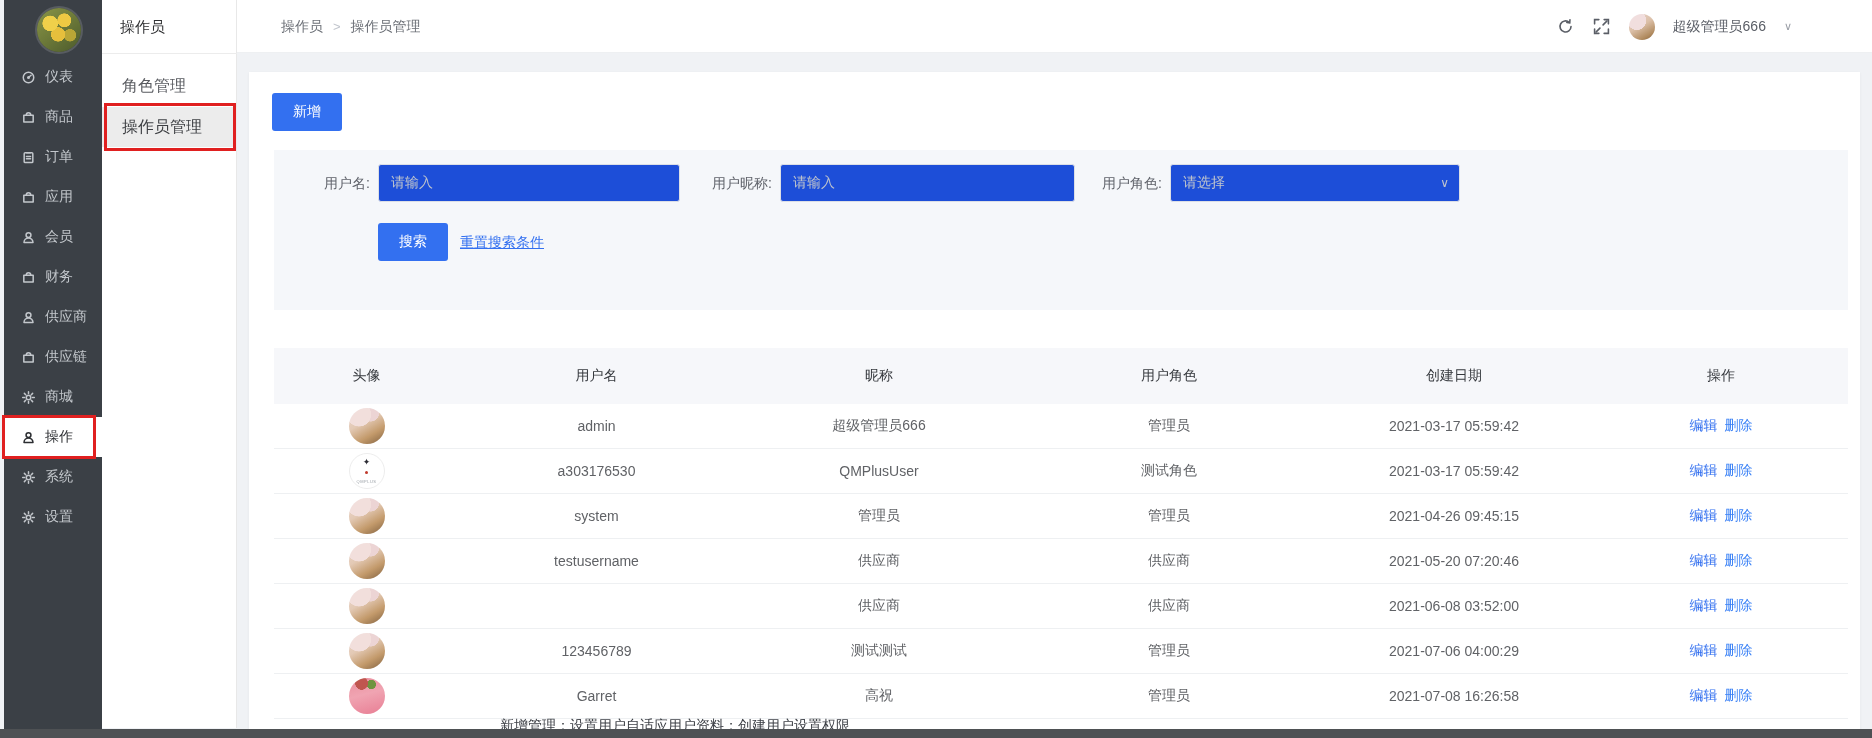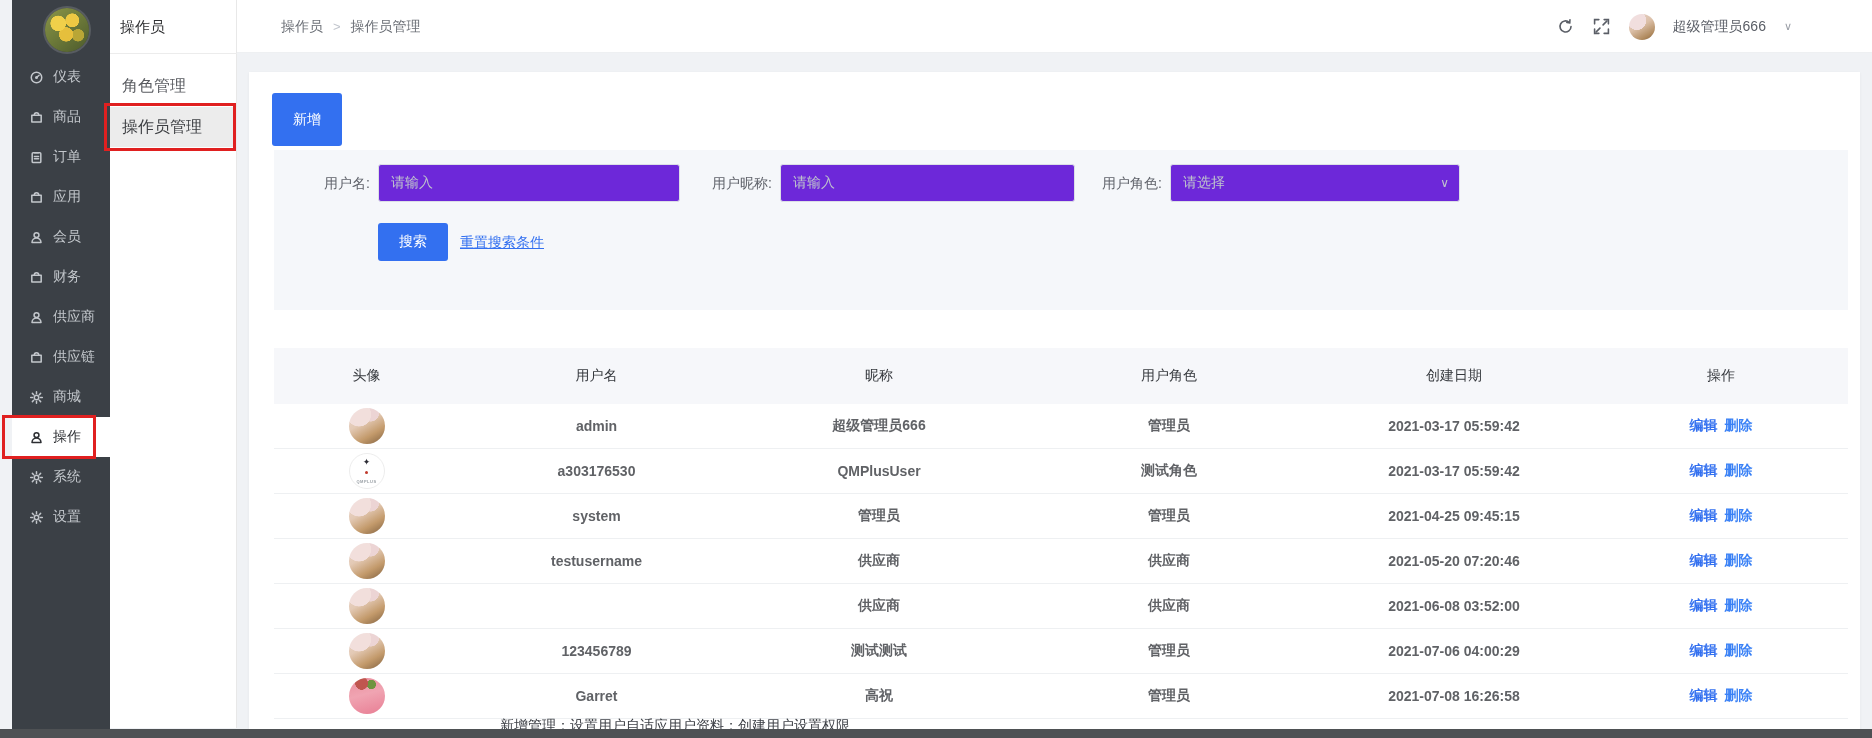--- a/index.html
+++ b/index.html
@@ -1,20 +1,20 @@
 <!DOCTYPE html>
 <html><head>
 <meta charset="utf-8">
 <style>
   * { margin:0; padding:0; box-sizing:border-box; }
   html,body { width:1872px; height:738px; overflow:hidden;
     font-family:"Liberation Sans","DejaVu Sans",sans-serif; background:#f0f2f5; }
 
   
-  #sidebar { position:absolute; left:12px; top:0; width:98px; height:738px; background:#3b4046; z-index:5; }
+  #sidebar { position:absolute; left:4px; top:0; width:98px; height:738px; background:#3b4046; z-index:5; }
   #logo { position:absolute; left:33px; top:8px; width:44px; height:44px; border-radius:50%;
     background:
       radial-gradient(circle at 30% 35%, #f0d04a 0 18%, transparent 19%),
       radial-gradient(circle at 62% 28%, #eec943 0 16%, transparent 17%),
       radial-gradient(circle at 48% 60%, #e6bf3c 0 20%, transparent 21%),
       radial-gradient(circle at 75% 62%, #b9a636 0 14%, transparent 15%),
       linear-gradient(140deg,#8a9448 0%, #6f7c3a 45%, #4c5a2c 100%);
     box-shadow:0 0 0 2px rgba(255,255,255,.15); }
   .side-item { position:absolute; left:0; width:98px; height:40px; display:flex; align-items:center;
     padding-left:17px; gap:9px; color:#c3c7cc; font-size:14px; cursor:pointer; }
@@ -48,39 +48,39 @@
   #user-name { font-size:14px; color:#5a5e66; cursor:pointer; }
   #user-caret { color:#9a9ea6; font-size:11px; cursor:pointer; }
 
   
   #main-bg { position:absolute; left:237px; top:53px; width:1635px; height:685px; background:#f0f2f5; }
   #card { position:absolute; left:249px; top:72px; width:1611px; height:666px; background:#fff;
     box-shadow:0 1px 3px rgba(0,0,0,.05); }
 
   .btn-blue { background:#3370f0; color:#fff; border:none; border-radius:3px; font-size:14px;
     font-family:inherit; cursor:pointer; }
-  #btn-add { position:absolute; left:272px; top:93px; width:70px; height:53px; z-index:2; }
+  #btn-add { position:absolute; left:272px; top:93px; width:70px; height:38px; z-index:2; }
 
   #search-panel { position:absolute; left:274px; top:150px; width:1574px; height:160px; background:#f5f7fa; }
   .f-label { position:absolute; top:164px; height:38px; line-height:38px; text-align:right;
     font-size:14px; color:#5f626a;padding-left:16px; }
-  .f-input { position:absolute; top:164px; height:38px; background:#6d28d9; border:1px solid #dcdfe6;
+  .f-input { position:absolute; top:164px; height:38px; background:#1d4ed8; border:1px solid #dcdfe6;
     border-radius:3px; display:flex; align-items:center; padding:0 12px; font-size:14px; color:#bfc4cc; cursor:text; }
   .f-input .ph { color:#bfc4cc; }
   .f-select .caret { position:absolute; right:10px; color:#c0c4cc; font-size:12px; }
   #btn-search { position:absolute; left:378px; top:223px; width:70px; height:38px; }
   #link-reset { position:absolute; left:460px; top:223px; height:38px; line-height:38px;
     color:#3370f0; font-size:14px; text-decoration:underline; cursor:pointer; }
 
   
   #table { position:absolute; left:274px; top:348px; width:1574px; }
   .t-head { display:flex; height:56px; align-items:center; background:#f6f7fa; }
   .t-head > div { font-size:14px; color:#35383d; font-weight:500; text-align:center; }
   .t-row { display:flex; height:45px; align-items:center; border-bottom:1px solid #eef0f2; background:#fff; }
-  .t-row > div { font-size:14px; color:#606266; text-align:center; overflow:hidden;font-weight:bold; }
+  .t-row > div { font-size:14px; color:#606266; text-align:center; overflow:hidden; }
   .c0{width:185px;} .c1{width:275px;} .c2{width:290px;} .c3{width:290px;} .c4{width:280px;} .c5{width:254px;}
   .avatar { width:36px; height:36px; border-radius:50%; margin:0 auto; position:relative; }
   .avatar--dog { background:
       radial-gradient(circle at 28% 18%, #f2dfdc 0 30%, transparent 31%),
       radial-gradient(circle at 60% 14%, #ecd4d4 0 22%, transparent 23%),
       linear-gradient(150deg,#ecd9d4 0%, #e3c9b4 40%, #c39a6b 70%, #80603f 100%); }
   .avatar--pink { background:
       radial-gradient(circle at 35% 15%, #c0564f 0 16%, transparent 17%),
       radial-gradient(circle at 62% 18%, #6f9440 0 12%, transparent 13%),
       linear-gradient(165deg,#e98f9e 0%, #f0a4b2 45%, #e87e94 100%); }
@@ -315,21 +315,21 @@
         <div class="c4">2021-03-17 05:59:42</div>
         <div class="c5"><span class="a-edit">编辑</span><span class="a-del">删除</span></div>
       </div>
       <div class="t-row">
         <div class="c0">
           <div class="avatar avatar--dog"></div>
         </div>
         <div class="c1">system</div>
         <div class="c2">管理员</div>
         <div class="c3">管理员</div>
-        <div class="c4">2021-04-25 09:45:15</div>
+        <div class="c4">2021-04-26 09:45:15</div>
         <div class="c5"><span class="a-edit">编辑</span><span class="a-del">删除</span></div>
       </div>
       <div class="t-row">
         <div class="c0">
           <div class="avatar avatar--dog"></div>
         </div>
         <div class="c1">testusername</div>
         <div class="c2">供应商</div>
         <div class="c3">供应商</div>
         <div class="c4">2021-05-20 07:20:46</div>

